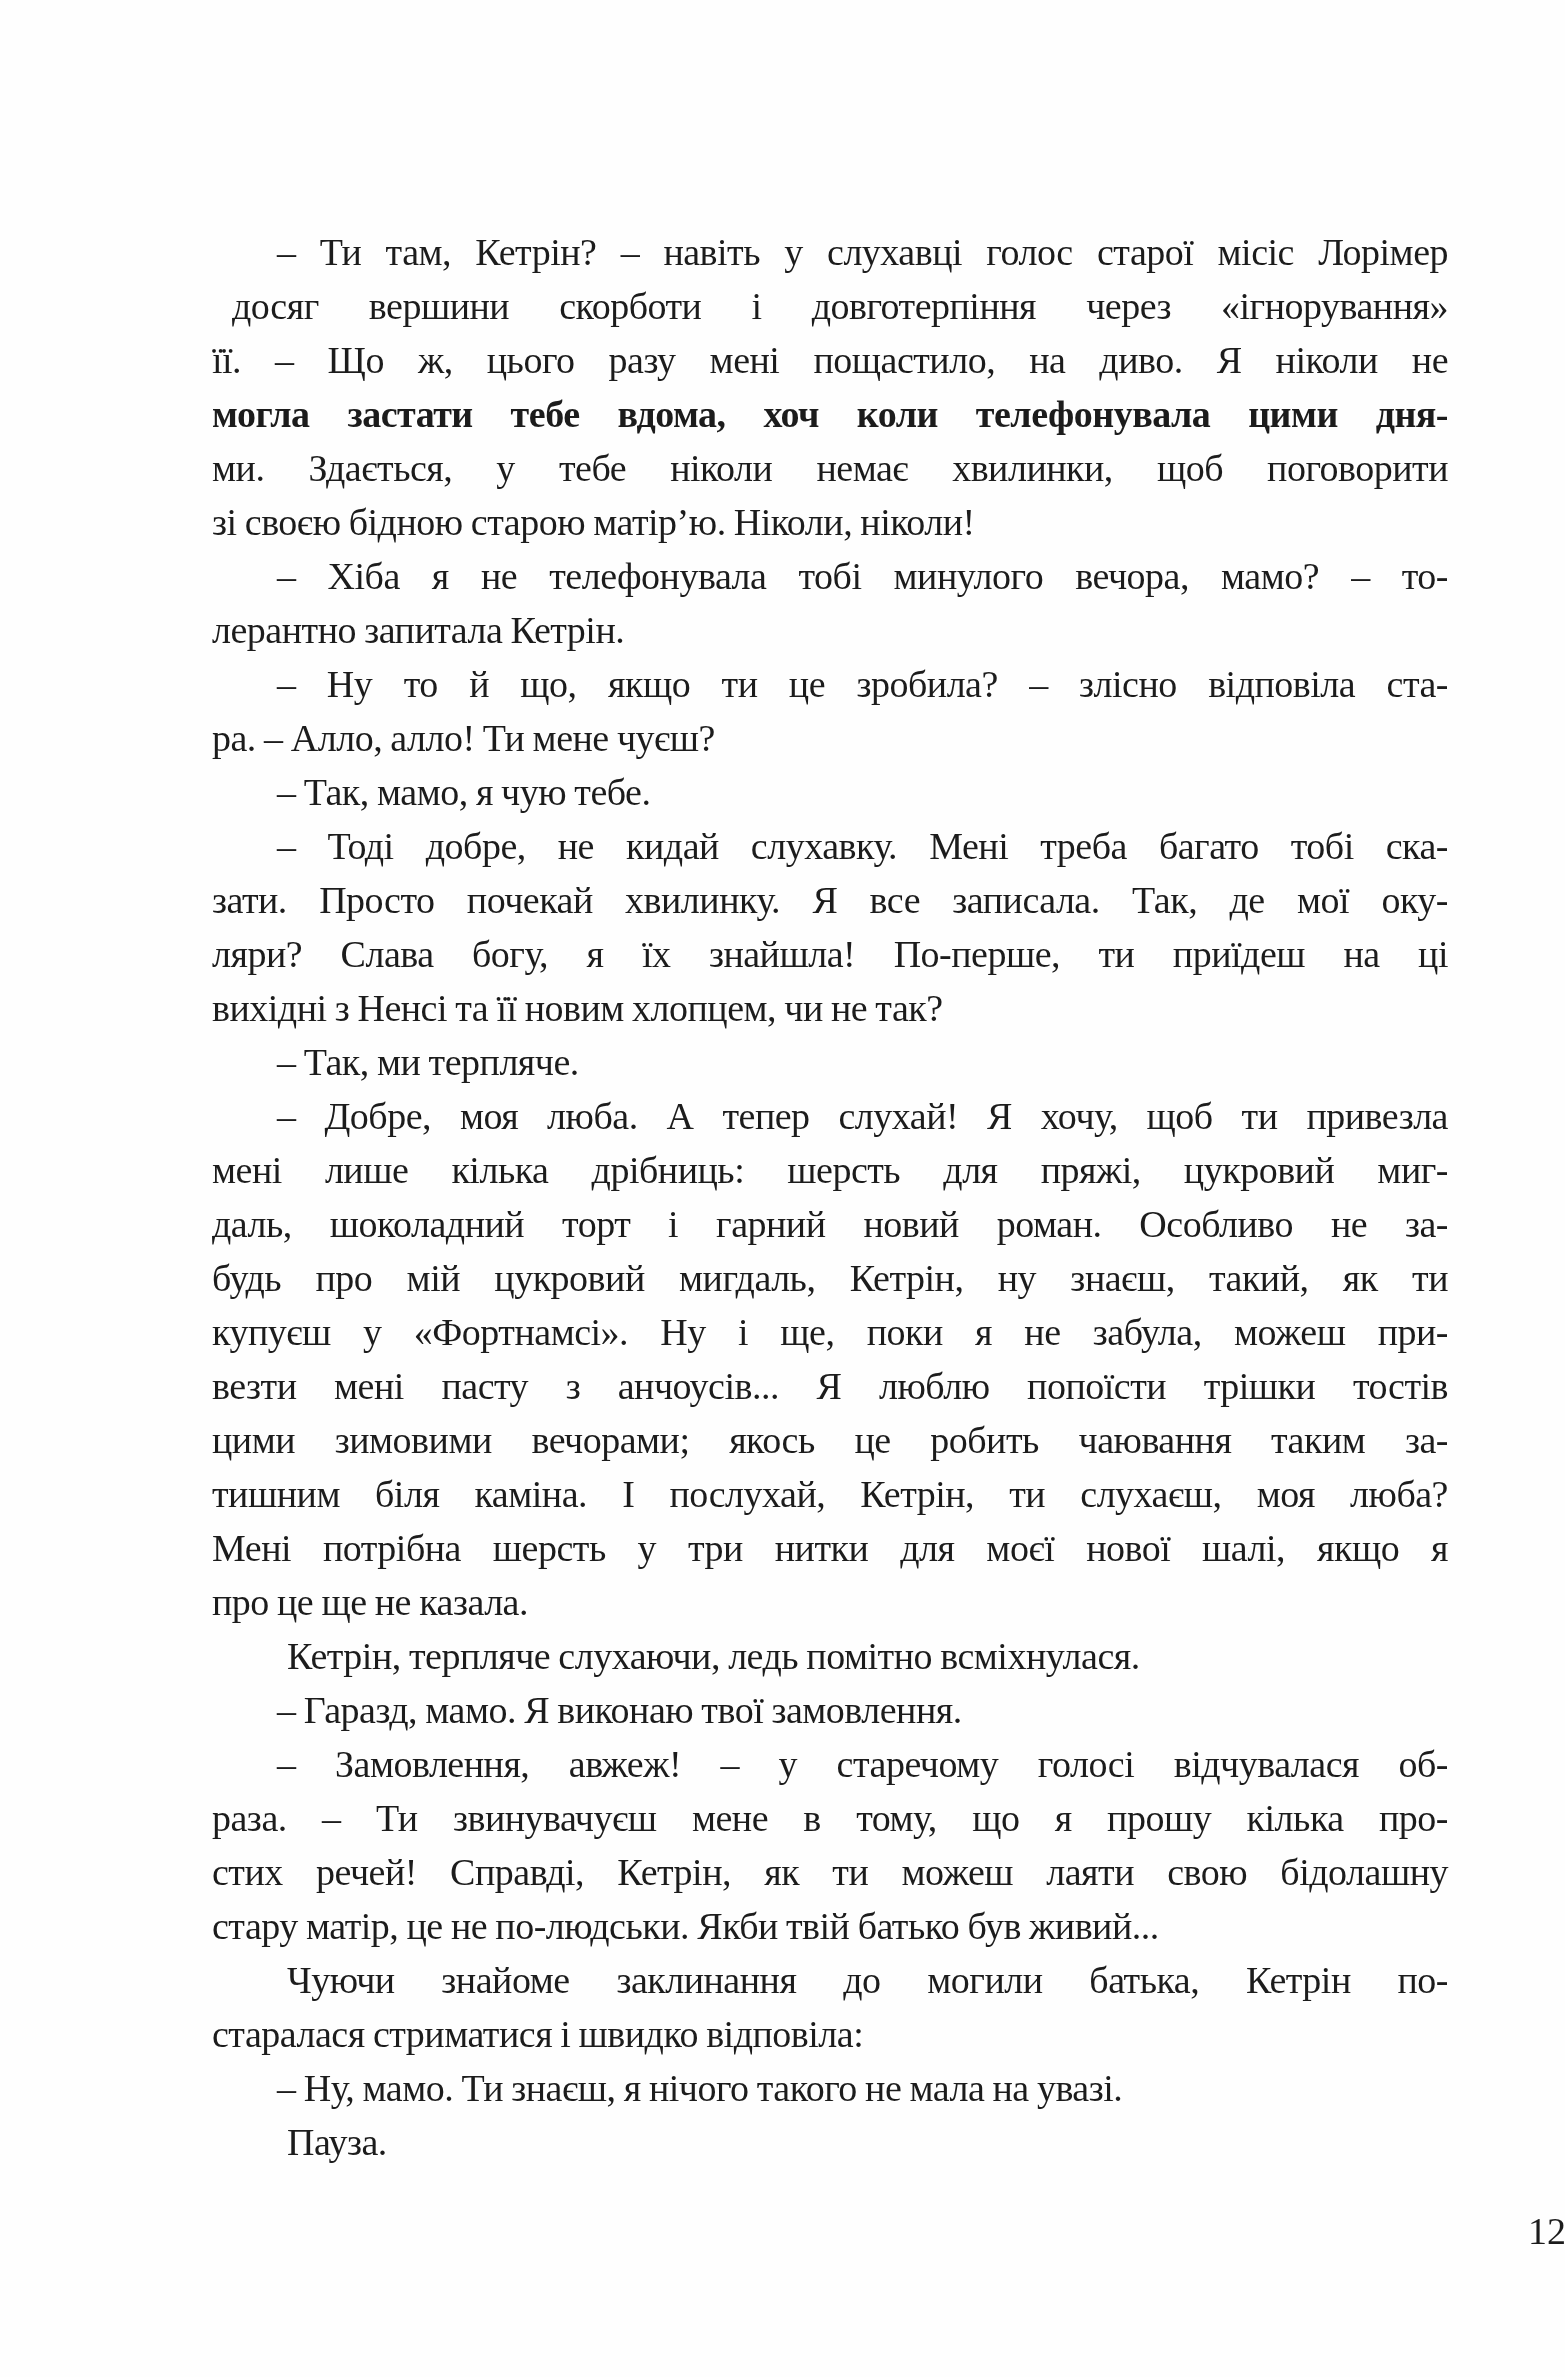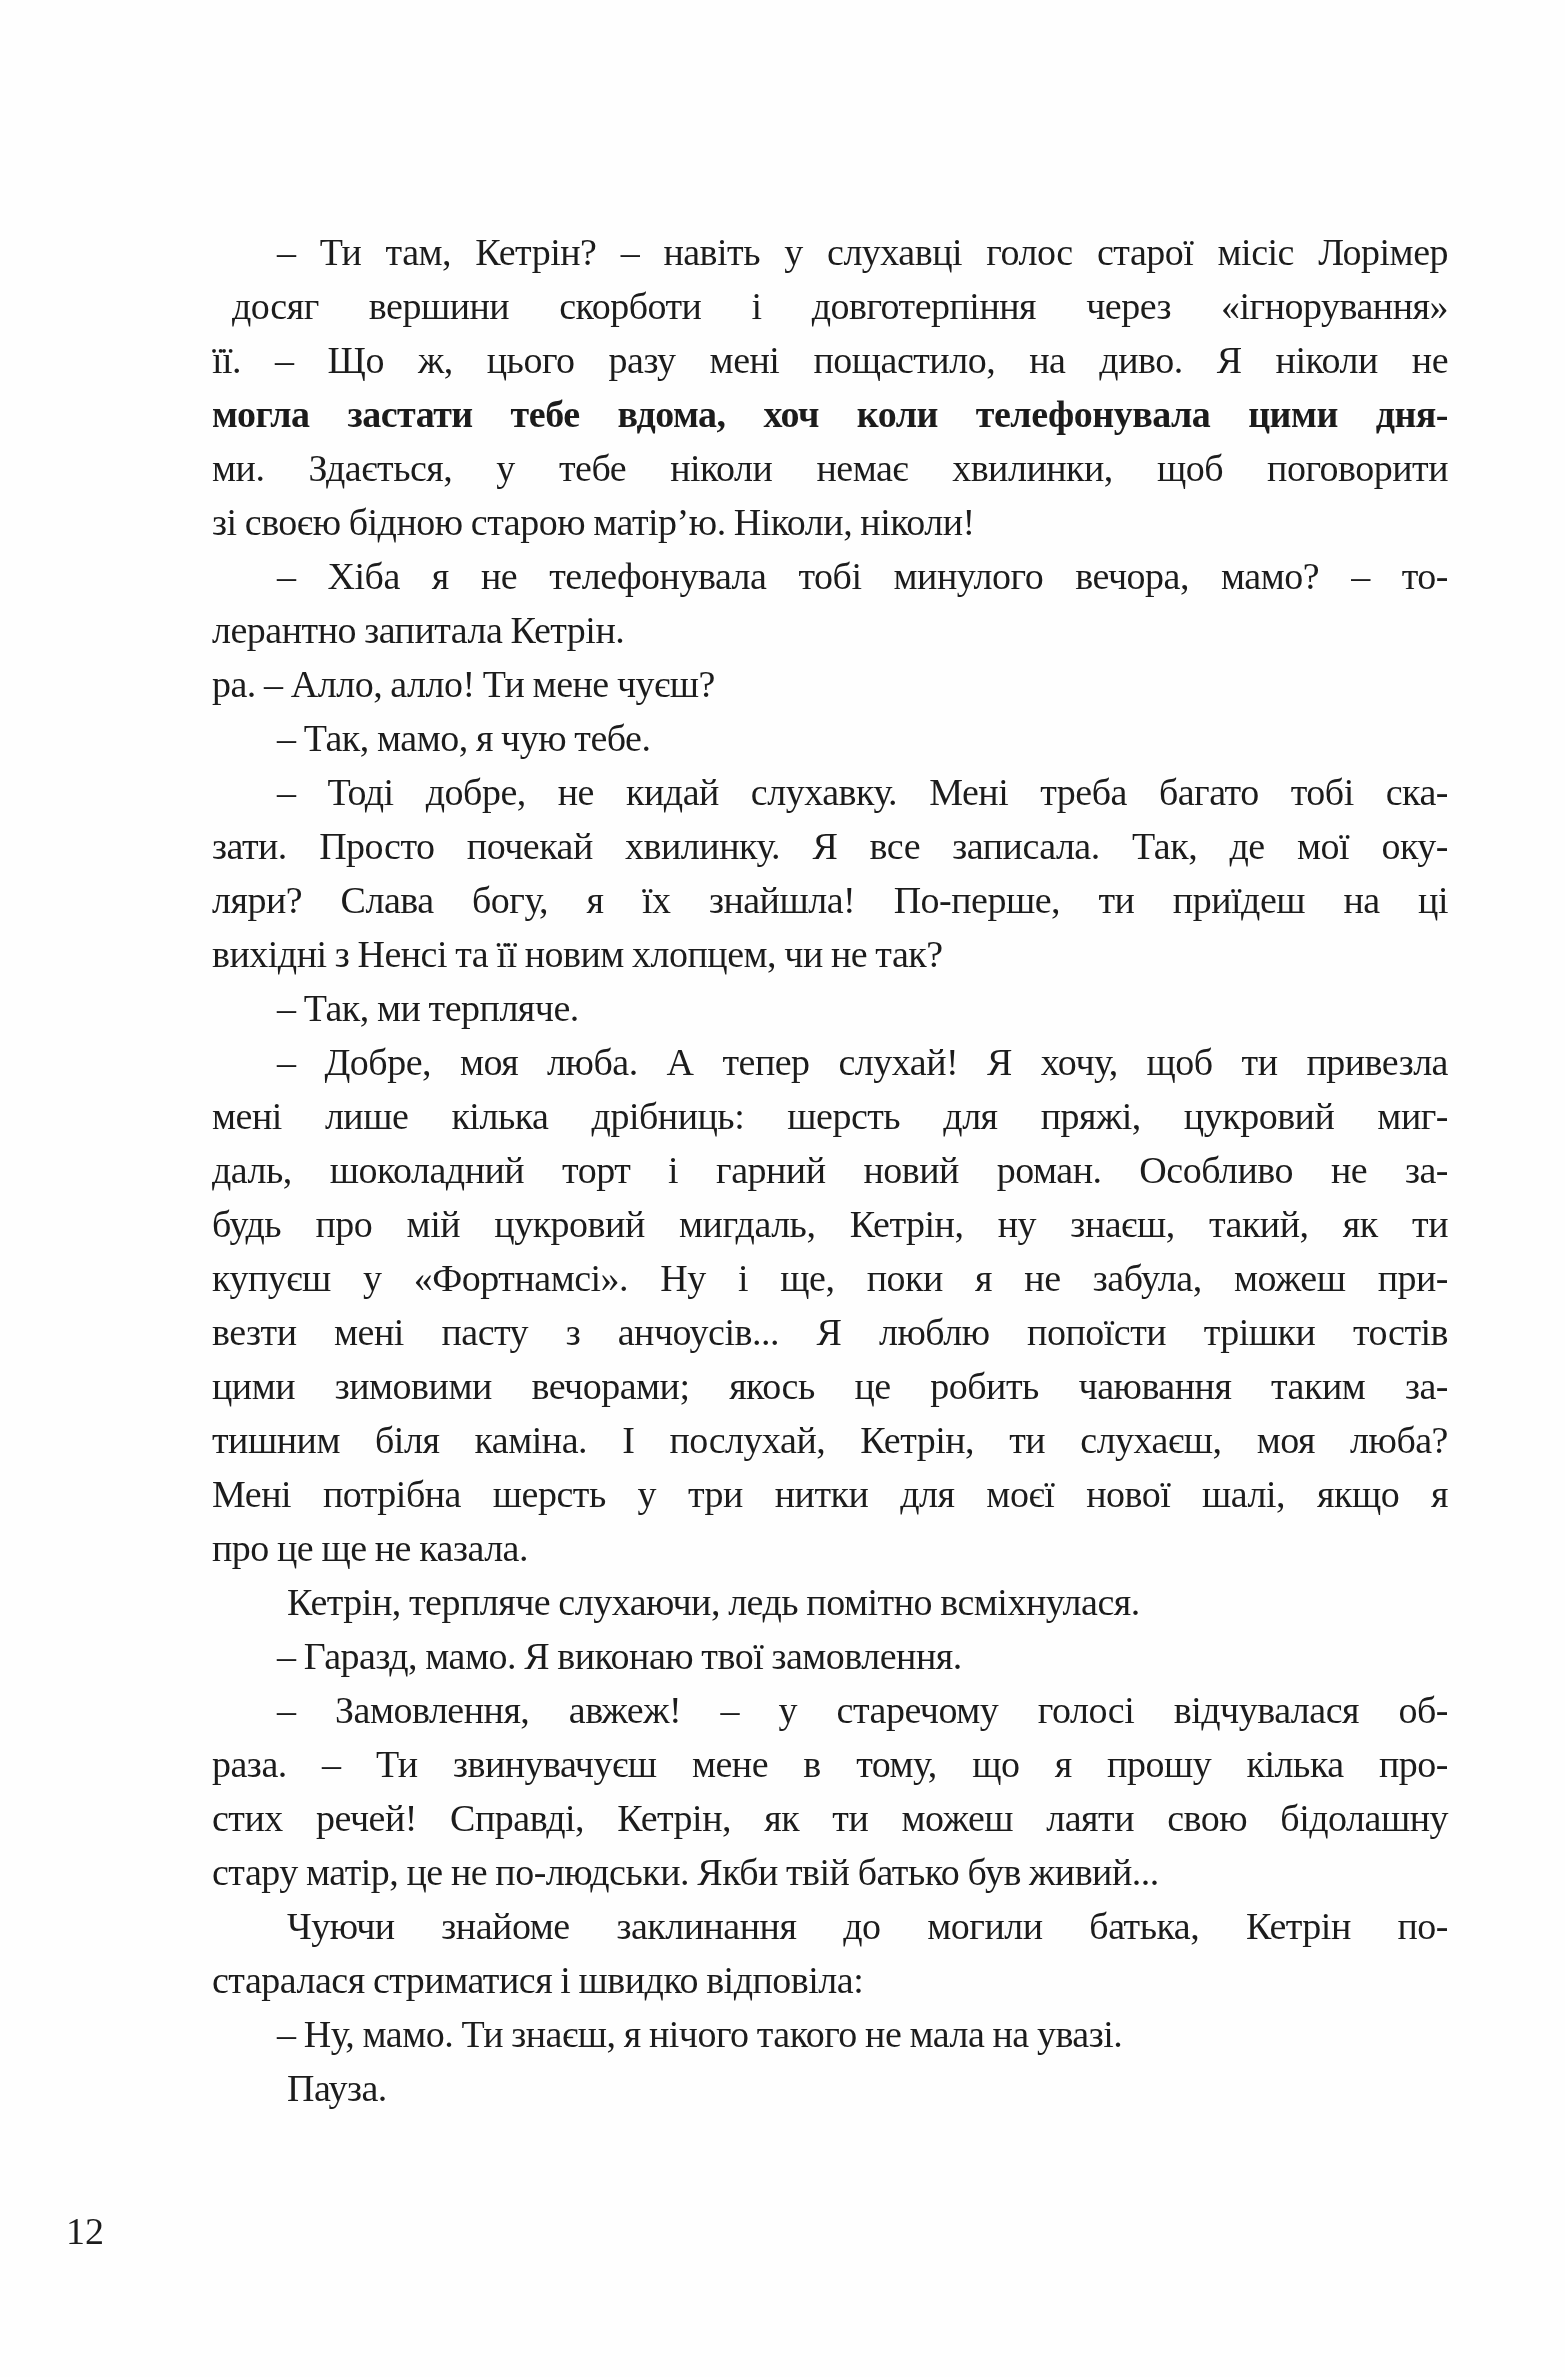--- a/index.html
+++ b/index.html
@@ -47,41 +47,42 @@
       padding-left: 65px;
     }
     .line.ind-narr {
       padding-left: 75px;
     }
     .page-number {
       position: absolute;
       left: 0;
       width: 1566px;
       top: 2209px;
-      text-align: left;
+      text-align: right;
       font-family: "Liberation Serif", "DejaVu Serif", serif;
       font-size: 38px;
       color: #1c1c1c;
-      padding-left: 66px;
+      padding-left: 46px;
       box-sizing: border-box;
     }
   </style>
 </head>
 <body>
 
 <div class="page">
   <div class="text-block" id="text-block">
     <span class="line ind-dialog" style="white-space: normal;"><span style="white-space: nowrap; word-spacing: -0.8px;">– Ти там, Кетрін? – навіть у слухавці голос старої місіс Лорімер</span></span>
     <span class="line" style="white-space: normal; margin-left: 20px;"><span style="white-space: nowrap; word-spacing: -0.8px;">досяг вершини скорботи і довготерпіння через «ігнорування»</span></span>
     <span class="line" style="white-space: normal;"><span style="white-space: nowrap; word-spacing: -0.8px;">її. – Що ж, цього разу мені пощастило, на диво. Я ніколи не</span></span>
     <span class="line" style="white-space: normal; font-weight: bold;"><span style="white-space: nowrap; word-spacing: -0.8px;">могла застати тебе вдома, хоч коли телефонувала цими дня-</span></span>
     <span class="line" style="white-space: normal;"><span style="white-space: nowrap; word-spacing: -0.8px;">ми. Здається, у тебе ніколи немає хвилинки, щоб поговорити</span></span>
     <span class="line last" style="white-space: normal;"><span style="white-space: nowrap;">зі своєю бідною старою матір’ю. Ніколи, ніколи!</span></span>
     <span class="line ind-dialog" style="white-space: normal;"><span style="white-space: nowrap; word-spacing: -0.8px;">– Хіба я не телефонувала тобі минулого вечора, мамо? – то-</span></span>
     <span class="line last" style="white-space: normal;"><span style="white-space: nowrap;">лерантно запитала Кетрін.</span></span>
+    <span class="line ind-dialog" style="white-space: normal;"><span style="white-space: nowrap; word-spacing: -0.8px;">– Ну то й що, якщо ти це зробила? – злісно відповіла ста-</span></span>
     <span class="line last" style="white-space: normal;"><span style="white-space: nowrap;">ра. – Алло, алло! Ти мене чуєш?</span></span>
     <span class="line ind-dialog last" style="white-space: normal;"><span style="white-space: nowrap;">– Так, мамо, я чую тебе.</span></span>
     <span class="line ind-dialog" style="white-space: normal;"><span style="white-space: nowrap; word-spacing: -0.8px;">– Тоді добре, не кидай слухавку. Мені треба багато тобі ска-</span></span>
     <span class="line" style="white-space: normal;"><span style="white-space: nowrap; word-spacing: -0.8px;">зати. Просто почекай хвилинку. Я все записала. Так, де мої оку-</span></span>
     <span class="line" style="white-space: normal;"><span style="white-space: nowrap; word-spacing: -0.8px;">ляри? Слава богу, я їх знайшла! По-перше, ти приїдеш на ці</span></span>
     <span class="line last" style="white-space: normal;"><span style="white-space: nowrap;">вихідні з Ненсі та її новим хлопцем, чи не так?</span></span>
     <span class="line ind-dialog last" style="white-space: normal;"><span style="white-space: nowrap;">– Так, ми терпляче.</span></span>
     <span class="line ind-dialog" style="white-space: normal;"><span style="white-space: nowrap; word-spacing: -0.8px;">– Добре, моя люба. А тепер слухай! Я хочу, щоб ти привезла</span></span>
     <span class="line" style="white-space: normal;"><span style="white-space: nowrap; word-spacing: -0.8px;">мені лише кілька дрібниць: шерсть для пряжі, цукровий миг-</span></span>
     <span class="line" style="white-space: normal;"><span style="white-space: nowrap; word-spacing: -0.8px;">даль, шоколадний торт і гарний новий роман. Особливо не за-</span></span>

